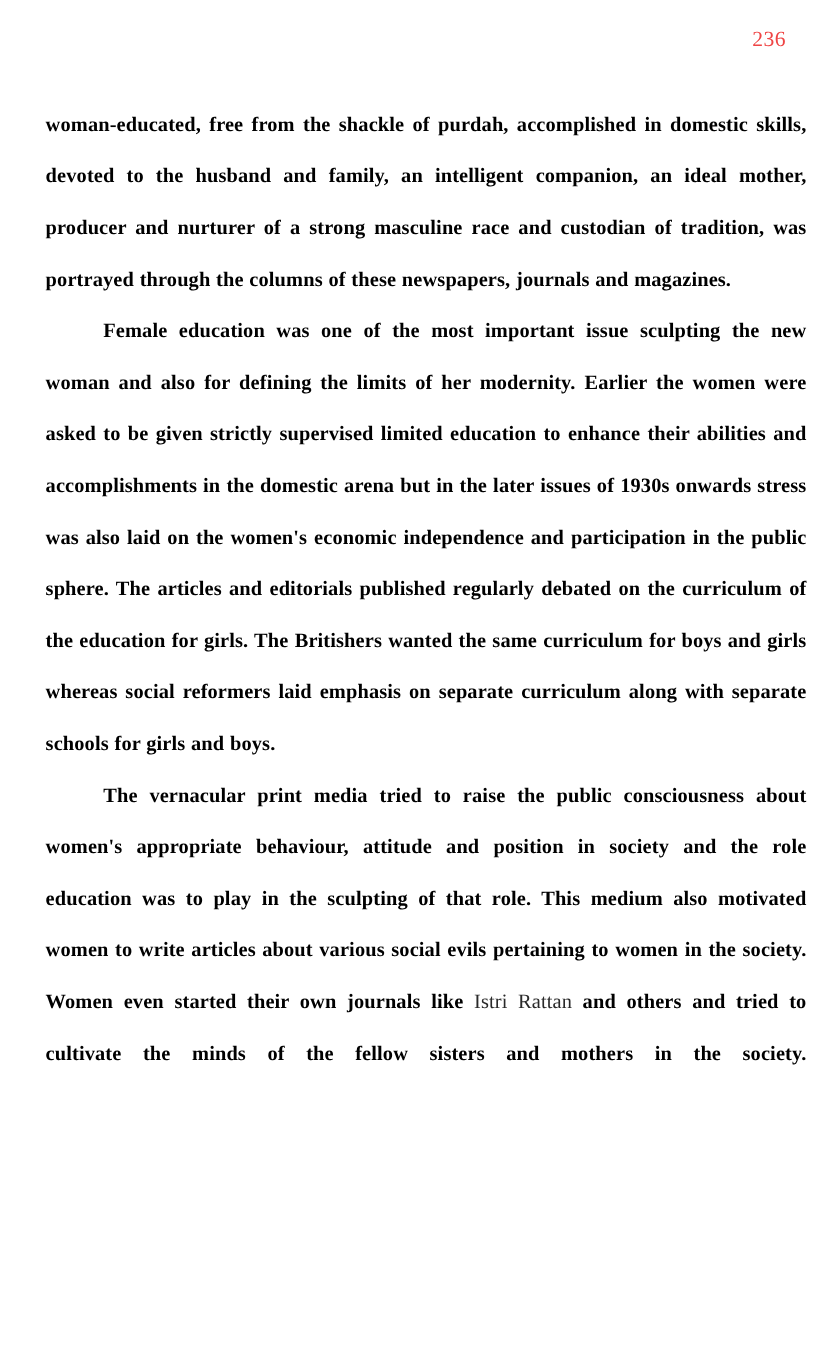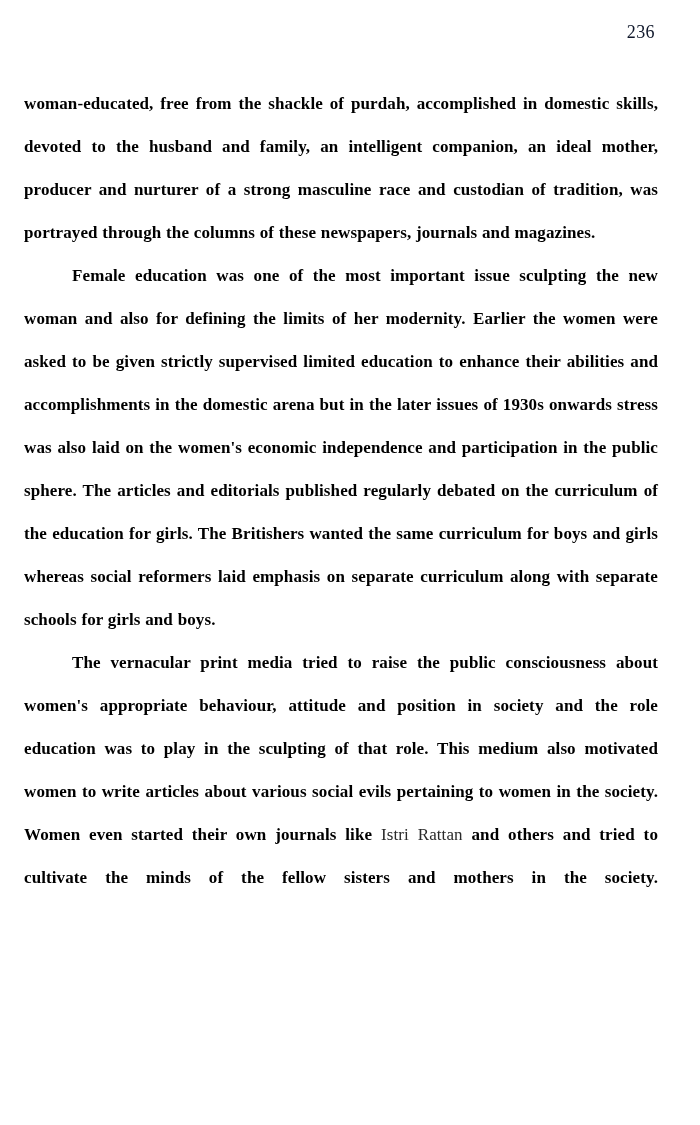--- a/index.html
+++ b/index.html
@@ -26,28 +26,28 @@
     left: 20px;
     width: 635px;
     text-align: right;
   }
 
   .folio {
     font-family: "Liberation Serif", "DejaVu Serif", serif;
     font-weight: 400;
     font-size: 18px;
     letter-spacing: 0.4px;
-    color: #0f172a;
+    color: #ef4444;
   }
 
   
   .textblock {
     position: absolute;
     top: 82px;
-    left: 24px;
+    left: 38px;
     width: 634px;
   }
 
   .para {
     margin: 0;
     font-weight: 700;
     font-size: 17px;
     line-height: 43px;
     text-align: justify;
     text-justify: inter-word;

